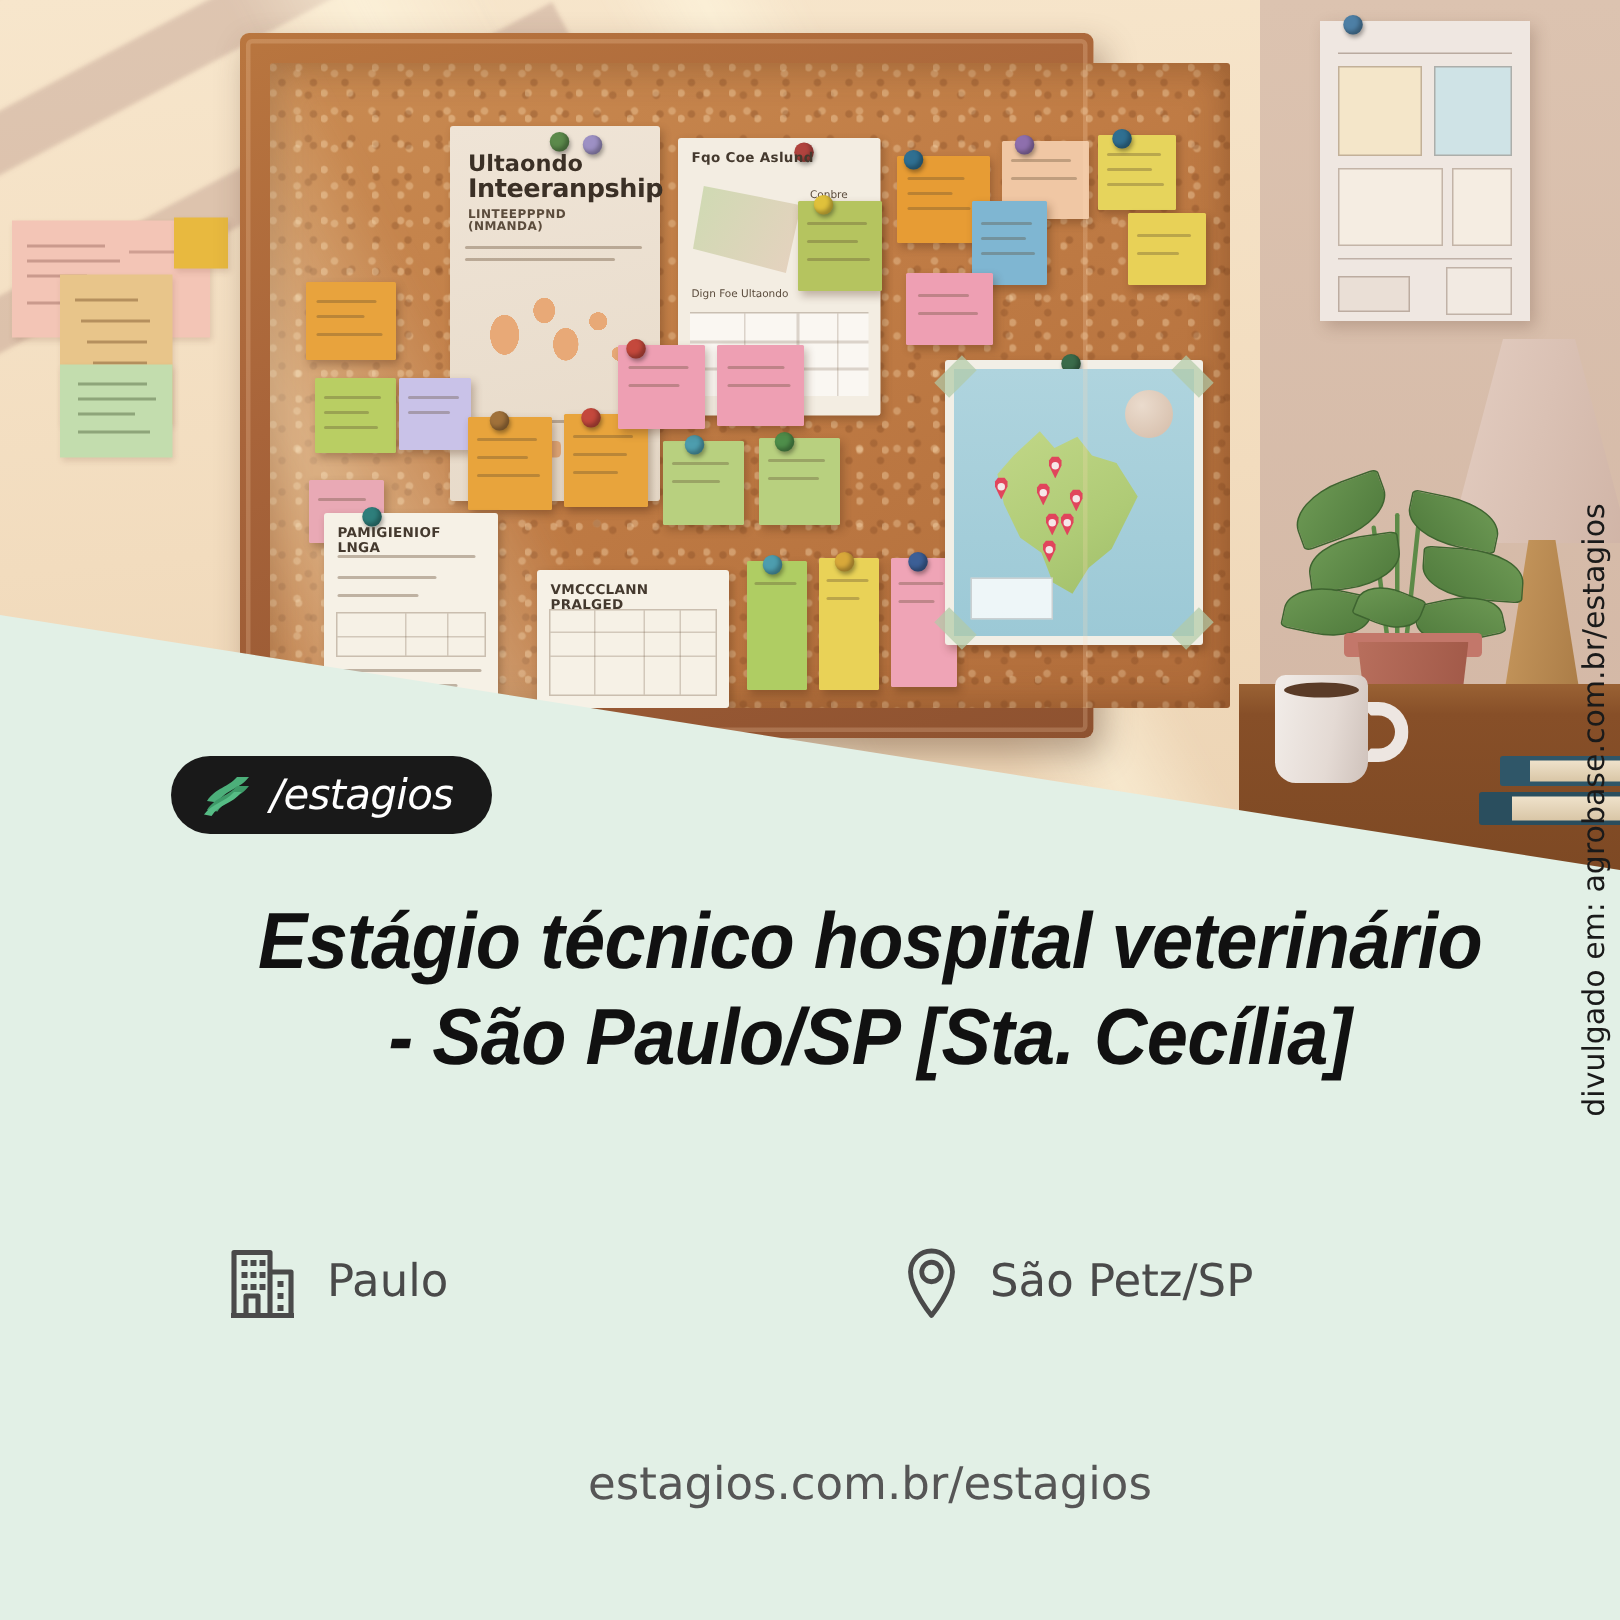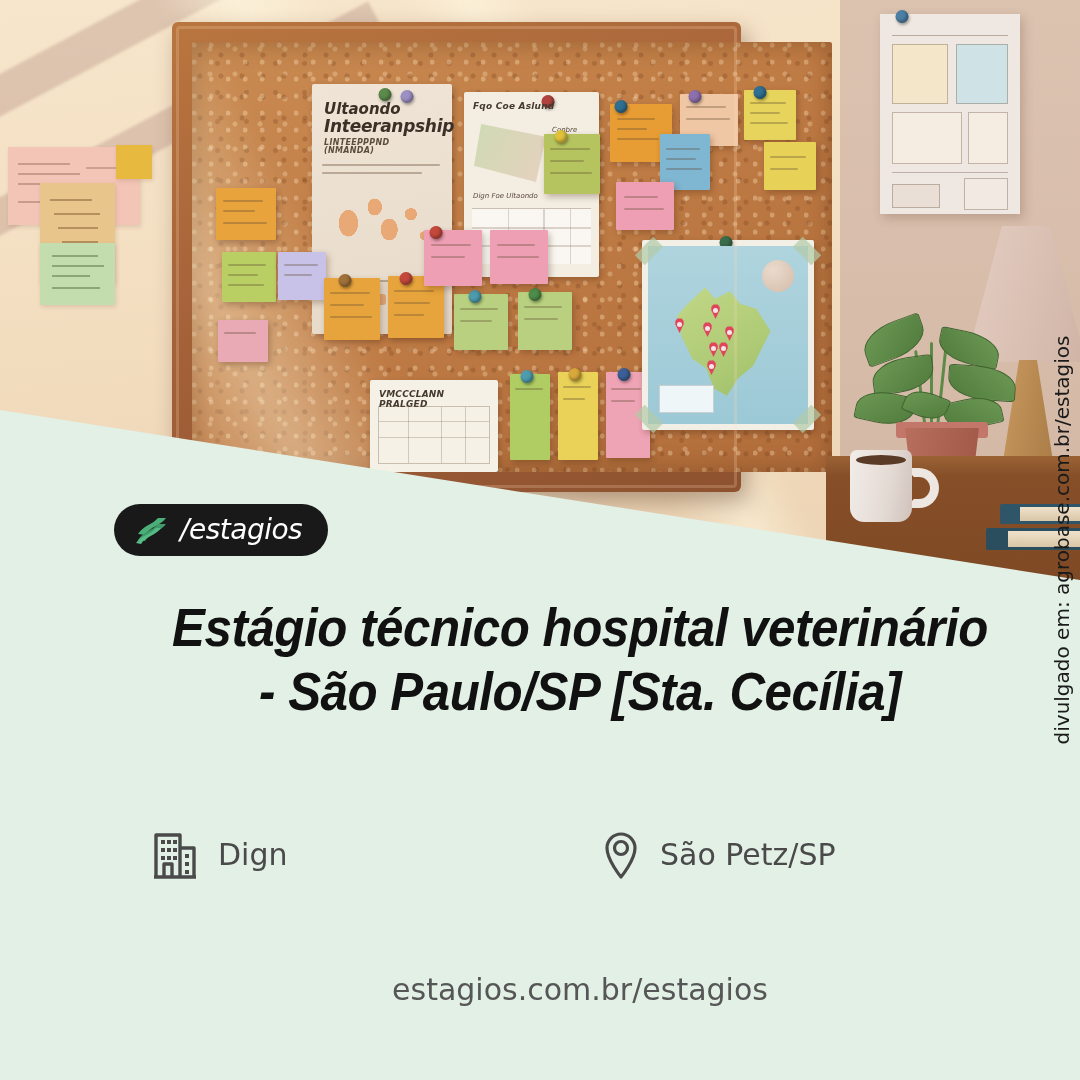--- a/index.html
+++ b/index.html
@@ -50,25 +50,24 @@
 
   
   .wall-note { position:absolute; box-shadow:1px 2px 4px rgba(120,80,60,.18); }
   .wn-pink { left:8px; top:147px; width:132px; height:78px; background:#F3C5B6; }
   .wn-gold { left:116px; top:145px; width:36px; height:34px; background:#E8B93F; }
   .wn-tan  { left:40px; top:183px; width:75px; height:100px; background:#E8C58A; }
   .wn-green{ left:40px; top:243px; width:75px; height:62px; background:#C3DDAE; }
 
   
   .board-frame {
-    position:absolute; left:172px; top:22px; width:569px; height:470px;
+    position:absolute; left:160px; top:22px; width:569px; height:470px;
     background:linear-gradient(160deg,#B9763F 0%, #A8643A 40%, #8E5230 100%);
     border-radius:6px;
     box-shadow:6px 10px 22px rgba(80,45,25,.38);
-    font-style:italic;
   }
   .board-frame::after{
     content:""; position:absolute; left:4px; top:4px; right:4px; bottom:4px;
     border-radius:4px; border:3px solid rgba(255,220,180,.22);
   }
   .cork {
     position:absolute; left:20px; top:20px; width:640px; height:430px;
     background:
       radial-gradient(circle at 12% 18%, rgba(255,230,190,.35) 0 2px, transparent 3px),
       radial-gradient(circle at 38% 62%, rgba(120,65,30,.30) 0 2px, transparent 3px),
@@ -487,20 +486,34 @@
         <div class="pin-item note" style="left:232px;top:188px;width:58px;height:56px;background:#EE9FB3">
           <span class="pin" style="background:#C4483C;left:20%;top:-4px"></span>
           <span class="ln" style="left:7px;top:14px;width:40px"></span>
           <span class="ln" style="left:7px;top:26px;width:34px"></span>
         </div>
         <div class="pin-item note" style="left:298px;top:188px;width:58px;height:54px;background:#EE9FB3">
           <span class="ln" style="left:7px;top:14px;width:38px"></span>
           <span class="ln" style="left:7px;top:26px;width:42px"></span>
         </div>
 
+        <div class="pin-item doc" style="left:36px;top:300px;width:116px;height:128px">
+          <span class="pin" style="background:#2E7E7B;left:28%;top:-4px"></span>
+          <div class="doc-title">PAMIGIENIOF LNGA</div>
+          <span class="ruleline" style="left:9px;top:28px;width:92px"></span>
+          <span class="ruleline" style="left:9px;top:42px;width:66px"></span>
+          <span class="ruleline" style="left:9px;top:54px;width:54px"></span>
+          <div class="doc-form" style="top:66px;height:30px">
+            <i style="left:46%"></i>
+              <i style="left:74%"></i>
+              <b style="top:15px"></b>
+          </div>
+          <span class="ruleline" style="left:9px;top:104px;width:96px"></span>
+          <span class="ruleline" style="left:9px;top:114px;width:80px"></span>
+        </div>
 
         <div class="pin-item doc" style="left:178px;top:338px;width:128px;height:92px">
           <div class="doc-title">VMCCCLANN PRALGED</div>
           <div class="doc-form" style="top:26px;height:58px">
             <i style="left:26%"></i>
               <i style="left:56%"></i>
               <i style="left:78%"></i>
             <b style="top:14px"></b>
               <b style="top:30px"></b>
           </div>
@@ -613,21 +626,21 @@
                 <rect x="21" y="18" width="4" height="4"></rect>
               <rect x="9" y="26" width="4" height="4"></rect>
                 <rect x="15" y="26" width="4" height="4"></rect>
                 <rect x="21" y="26" width="4" height="4"></rect>
               <rect x="33" y="24" width="4" height="4"></rect>
                 <rect x="33" y="32" width="4" height="4"></rect>
                 <rect x="33" y="40" width="4" height="4"></rect>
             </g>
           </svg>
         </span>
-        <span class="meta-label">Dign</span>
+        <span class="meta-label">Paulo</span>
       </div>
 
       <div class="meta-item">
         <span style="display:inline-block;width:38px;height:50px;">
           <svg width="38" height="50" viewBox="0 0 38 50" aria-hidden="true">
             <path d="M19 47 C19 47 33 30 33 18 A14 14 0 1 0 5 18 C5 30 19 47 19 47 Z" fill="none" stroke="#4A4A4A" stroke-width="3.2" stroke-linejoin="round"></path>
             <circle cx="19" cy="18" r="6.5" fill="none" stroke="#4A4A4A" stroke-width="3.2"></circle>
           </svg>
         </span>
         <span class="meta-label">São Petz/SP</span>

